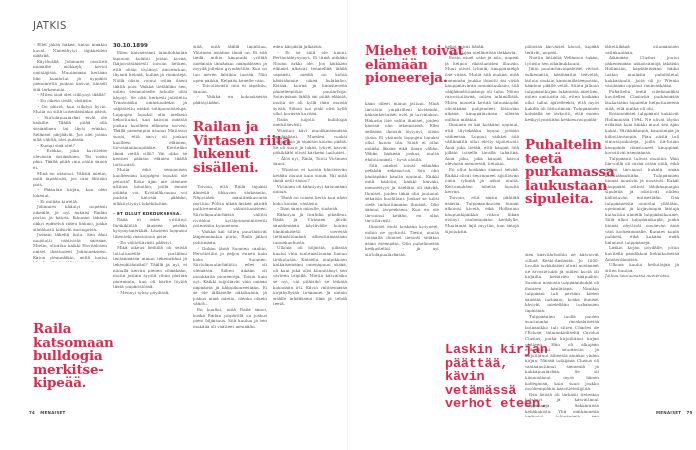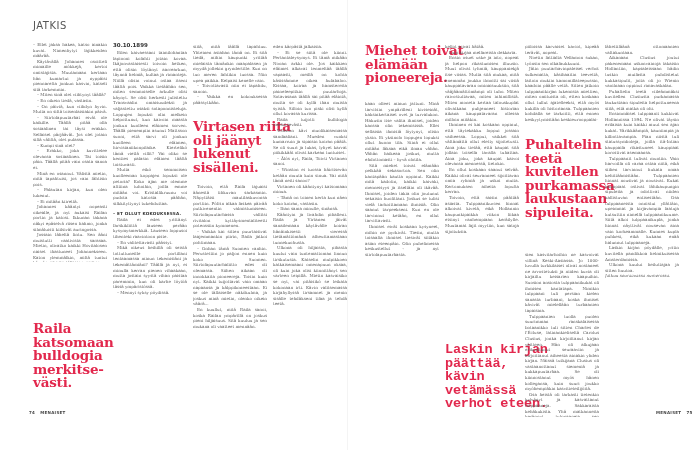--- a/index.html
+++ b/index.html
@@ -67,43 +67,43 @@
       <p>– Ei mitään kiirettä.</p>
       <p>Johannes kääntyi nopeasti oikealle, ja nyt aukaisi Railan portin ja katosi. Ikkunan takana näkyi epäselvä riisen hahmo, jonka silmäluisti kiilsivät auringossa.</p>
       <p>Jossain läheltä lintu. Sen ääni muistutti vaativista sarasaa. Mietin, olivatko kaikki Hovitalosen naiset ihastuneet Johannekseen. Katon ylemmälkin, miltä tuntui käyvän rakasta tällaisen miehen.</p>
     </div>
 
     <div class="pull" style="left:17px; top:322px;">
       <span>Raila</span>
       <span>katsomaan</span>
       <span>bulldogia</span>
       <span>merkitse-</span>
-      <span>västi.</span>
+      <span>kipeää.</span>
     </div>
 
     <div class="col" style="left:97px; top:42px; height:375px; overflow:hidden;">
       <p class="date">30.10.1899</p>
       <p>Eilen kaivaessani taimilohantaa lapiooni kolahti jotain kovaa. Ikäjonvastaisesti toivoin hetken, että olisin löytänyt aarrearkun, täynnä helmiä, kultaa ja rimanteja. Niillä olisin voinut ostaa itseni täältä pois. Vaikka tietäähän sen, miten semmoiselle arkulle olisi käynyt. Se olisi herkesti julistettu Transvaalin omaisuudeksi ja valjastettu osaksi sotaponnisteluja. Loppujen lopuksi olin melkein helpottunut, kun kaivoin maasta jonkun kuolleen eläimen sorven. Täällä pienempiin asunut Mattsson suoni, että sarvi oli jonkun kuolleen eläimen, hirvisianiikonpilaike. Kiertelikö tämä vietlä villit? Vai oliko se kenties palasin eläinen täältä toistuvasti.</p>
       <p>Mutta eikö semmoisen kuolleeman koppajen lopuksi ole petoria? Koko ajan me olemme alttiina tuhoihin, joilla emme mitään voi. Kristallikruunu voi pudota katosta päähän, silkkityttynyt tukehduttaa.</p>
       <p class="subhead">– ET OLLUT KOKOUKSESSA.</p>
       <p>Raila ei edes yrittänyt farskikliittä lauseen perään kysymysmerkkiä. Lauseen loppusoi tihenteki raavintoon piste.</p>
       <p>– En valitettavasti päässyt.</p>
       <p>Mikä oikeus heihillä oli seistä tottuttuneille portillani tentaamassa minun tekemisiäni ja tekemättämiäni? Täällä ja nyt, ei minulla kerran pienen vihaakaan, mutta jostain syystä vihan paistaa paremmin, kun oli karhe löytöä tässä ympäristössä.</p>
       <p>– Mennyt syksy pöydissä.</p>
     </div>
 
     <div class="col" style="left:177px; top:44px; height:70px; overflow:hidden;">
       <p class="dash">siitä, mitä täällä tapahtuu. Yhteinen asiahan tämä on. Ei sitä tiedä, mihin kaupunki yrittää mielaista tämänkin maapalasen ja myydä jollekin gryndertille. Kun on tuo meren lahtikin tuossa. Niin upea paikka. Kelpaisi kenelle vain.</p>
       <p>– Toivottavasti niin ei tapahdu, sanoin.</p>
       <p>– Vaikka en kokouksessa päässytkään.</p>
     </div>
 
     <div class="pull" style="left:177px; top:120px;">
+      <span>Railan ja</span>
       <span>Virtasen riita</span>
-      <span>oli jäänyt</span>
       <span>lukenut</span>
       <span>sisälleni.</span>
     </div>
 
     <div class="col" style="left:177px; top:184px; height:232px; overflow:hidden;">
       <p>Toivoin, että Raila tajuaisi äänestä tihkuvan sarkasmin. Näpyttäisi mautilaskuvonsa porttiin. Pöfrin alkaa laskea päivää putkivenentin valmistumiseen. Siirtolapuutarhassa vallitsi rivitalon kyttäysmentaliteetti potenssiin kymmenen.</p>
       <p>– Vaikka kai sitten puurtaisivat laajemmankin piirin, Raila jatkoi pohtimaan.</p>
       <p>– Onhan tämä Suomen vanhin. Perustettiin jo paljon ennen kuin koko Suomen. Siirtolapuutarhaliitto edes oli olemassa. Siihen aikaan oli innokkaita pioneereja. Toisin kuin nyt. Kaikki tuijottavat vain omaan napaansa ja kälppikoneestaan. Ei se ole tällaiselle näkökulma, ja joskus minä mietin, olenko oikein väärä…</p>
       <p>En kuullut, mitä Raila sanoi, koska Railan ympärillä on joskus pieni hiljaisuus. Sitä kuuluu ja sen mukana oli vaatteet mennään.</p>
     </div>
@@ -164,21 +164,20 @@
 
     <div class="col" style="left:177px; top:44px; height:92px; overflow:hidden;">
       <p class="dash">piiloissa karvaiset kaviot, kipeää terävät, nopeat.</p>
       <p>Noetin lattialta Vellamon sukan, työnsin sen olkalaukkuuni.</p>
       <p>Jätin puutarhavinpaleiset verhot sulkematta, käsihaaitin teevettä, laitoin mukiin kamomillateepussin, kaadoin päälle vettä. Sitten jatkoin tulppaanikirjan lukemista miettien, miten omituista oli, etten koskaan ollut tullut ajatelleeksi, että myös kukilla oli historiansa. Tulppaanien kohdalla se tarkoitti, että ennen keskyytymistään keskieurooppalai-</p>
     </div>
 
     <div class="pull" style="left:177px; top:138px;">
       <span>Puhaltelin</span>
       <span>teetä</span>
-      <span>kuvitellen</span>
       <span>purkamassa</span>
       <span>laukustaan</span>
       <span>sipuleita.</span>
     </div>
 
     <div class="col" style="left:177px; top:252px; height:165px; overflow:hidden;">
       <p class="dash">sien kasvitarhoihin ne kasvoivat villinä Keski-Aasiassa. Jo 1000-luvulla turkkilaiset olivat nostaneet ne arvostetuksi ja niiden kuvia oli kirjailtu keisarien kaapuihin. Suosion ansiosta tulppaanikukat oli ihmisen kantatapa. Nimikin tulppaani tuli persian kielen sanasta turbaani, koska ihmiset kävivät mielellään turbaanien tapaisina.</p>
       <p>Tulppaanien tuolla puolen suurimman ranskalaisessa botaanikko tuli sitten Charles de l'Écluse, latinankieliseltä Carolus Clusius, jonka kirjoittanut kirjan väitteen. Hän oli alkujaan erikoistunut seuraaviin ja kirjoittanut aiheesta ainakin yhden kirjan. Näissä tutkijana Clusius oli vastaanottanut siemeniä ja kukkapuutarhaa. Se oli kiinnostanut myös hänen kollegansa, kuin suuri joukko myöhempiäkin kasvitieteilijöitä.</p>
       <p>Osa heistä oli tarkasti tietenkin kylvänyt ja kasvattanut tulppaaneja. Sakkaraista kehäkukista. Yhä matkanneita kerännyt tulppaaneja sen kasvitiede ei ollut enää pelkästään kasvinkeräilyä. Kun Clusius kävi Leidenissä, hän toi mukanaan tulppaaninsa sipulit.</p>
     </div>

